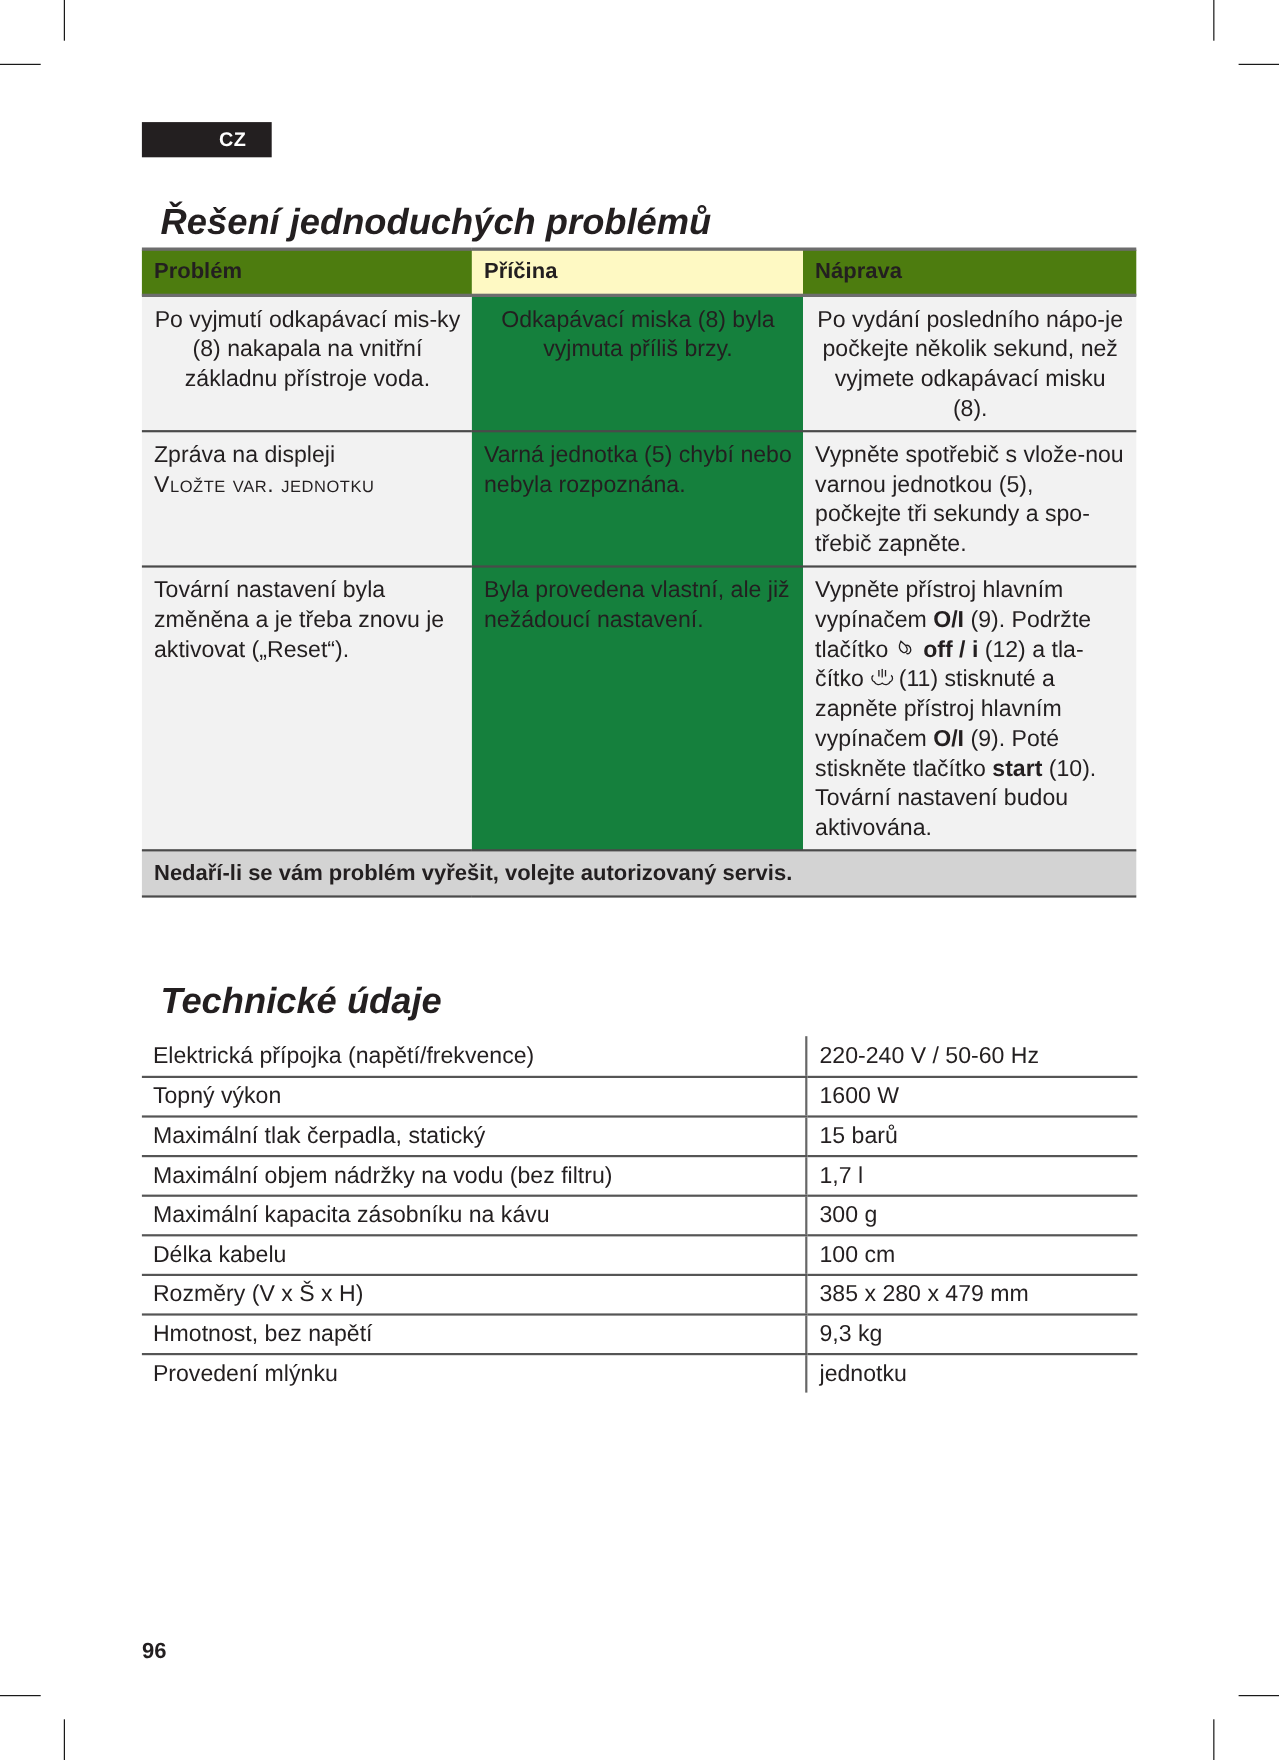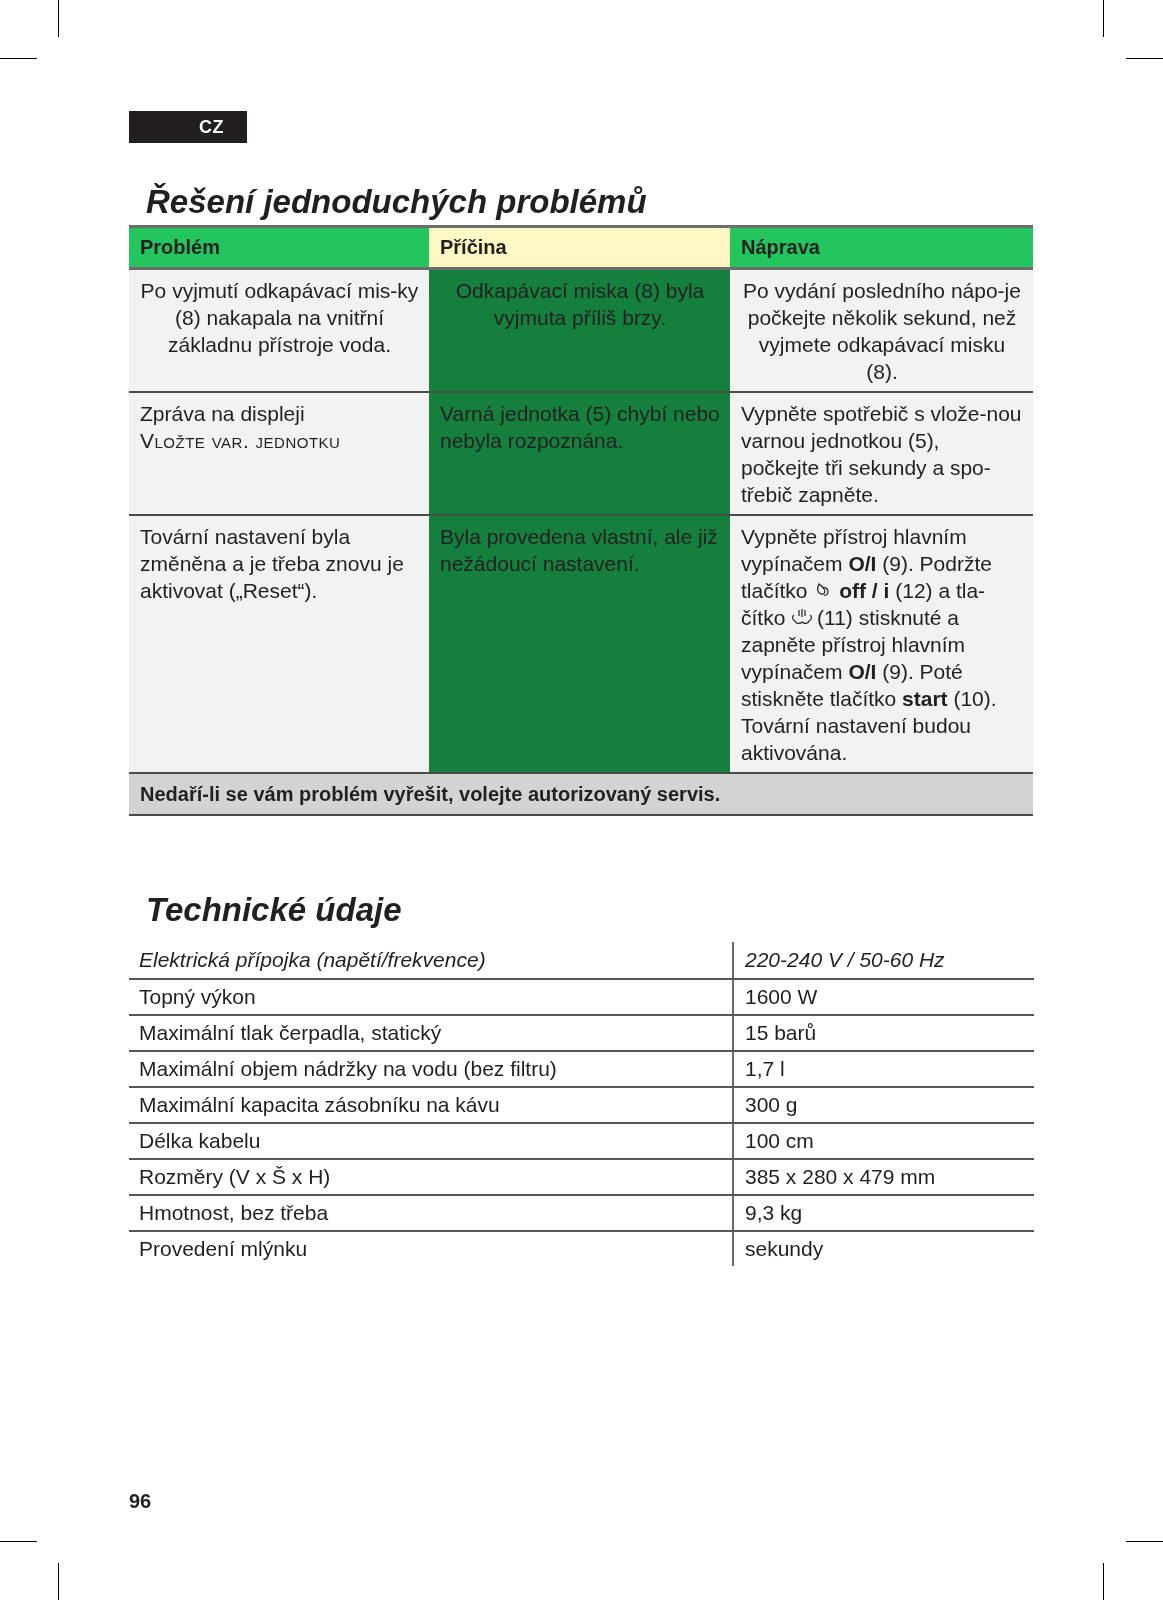--- a/index.html
+++ b/index.html
@@ -29,21 +29,21 @@
       border-collapse: collapse; table-layout: fixed;
       font-size: 21px; line-height: 27px;
     }
     .trouble col.c1 { width: 300px; }
     .trouble col.c2 { width: 301px; }
     .trouble col.c3 { width: 303px; }
     .trouble th {
       text-align: left; font-weight: bold; font-size: 20px;
       padding: 6px 10px 6px 11px; height: 27px;
       border-top: 3px solid #6d6d6d; border-bottom: 3px solid #6d6d6d;
-      background: #22c55e;
+      background: #4d7c0f;
     }
     .trouble th.mid { background: #fef9c3; }
     .trouble td {
       vertical-align: top; padding: 7px 10px 6px 11px;
       background: #f2f2f2; border-bottom: 2px solid #4a4a4a;
       color: #231f20;
     }
     .trouble td.mid { background: #15803d; }
     .trouble tr.footer td {
       background: #d3d3d3; font-weight: bold; font-size: 20px;
@@ -62,21 +62,21 @@
       font-size: 21px;
     }
     .tech col.k { width: 604px; }
     .tech col.v { width: 301px; }
     .tech td {
       height: 34px; padding: 0 10px; vertical-align: middle;
       border-bottom: 2px solid #555;
     }
     .tech td.val { border-left: 2px solid #666; padding-left: 11px; }
     .tech tr:last-child td { border-bottom: none; }
-    .tech tr:first-child td { height: 36px; font-style: italic; }
+    .tech tr:first-child td { height: 36px; }
 
     .page-num {
       position: absolute; left: 129px; top: 1490px; font-weight: bold; font-size: 20px;
     }
   </style>
 </head>
 <body>
 
 <div class="crop v" style="left:58px;top:0;"></div>
 <div class="crop h" style="left:0;top:58px;"></div>
@@ -164,23 +164,23 @@
       </tr>
       <tr>
         <td>Délka kabelu</td>
         <td class="val">100 cm</td>
       </tr>
       <tr>
         <td>Rozměry (V x Š x H)</td>
         <td class="val">385 x 280 x 479 mm</td>
       </tr>
       <tr>
-        <td>Hmotnost, bez třeba</td>
+        <td>Hmotnost, bez napětí</td>
         <td class="val">9,3 kg</td>
       </tr>
       <tr>
         <td>Provedení mlýnku</td>
-        <td class="val">sekundy</td>
+        <td class="val">jednotku</td>
       </tr>
     </tbody>
 </table>
 
 <div class="page-num">96</div>
 
 </body></html>

